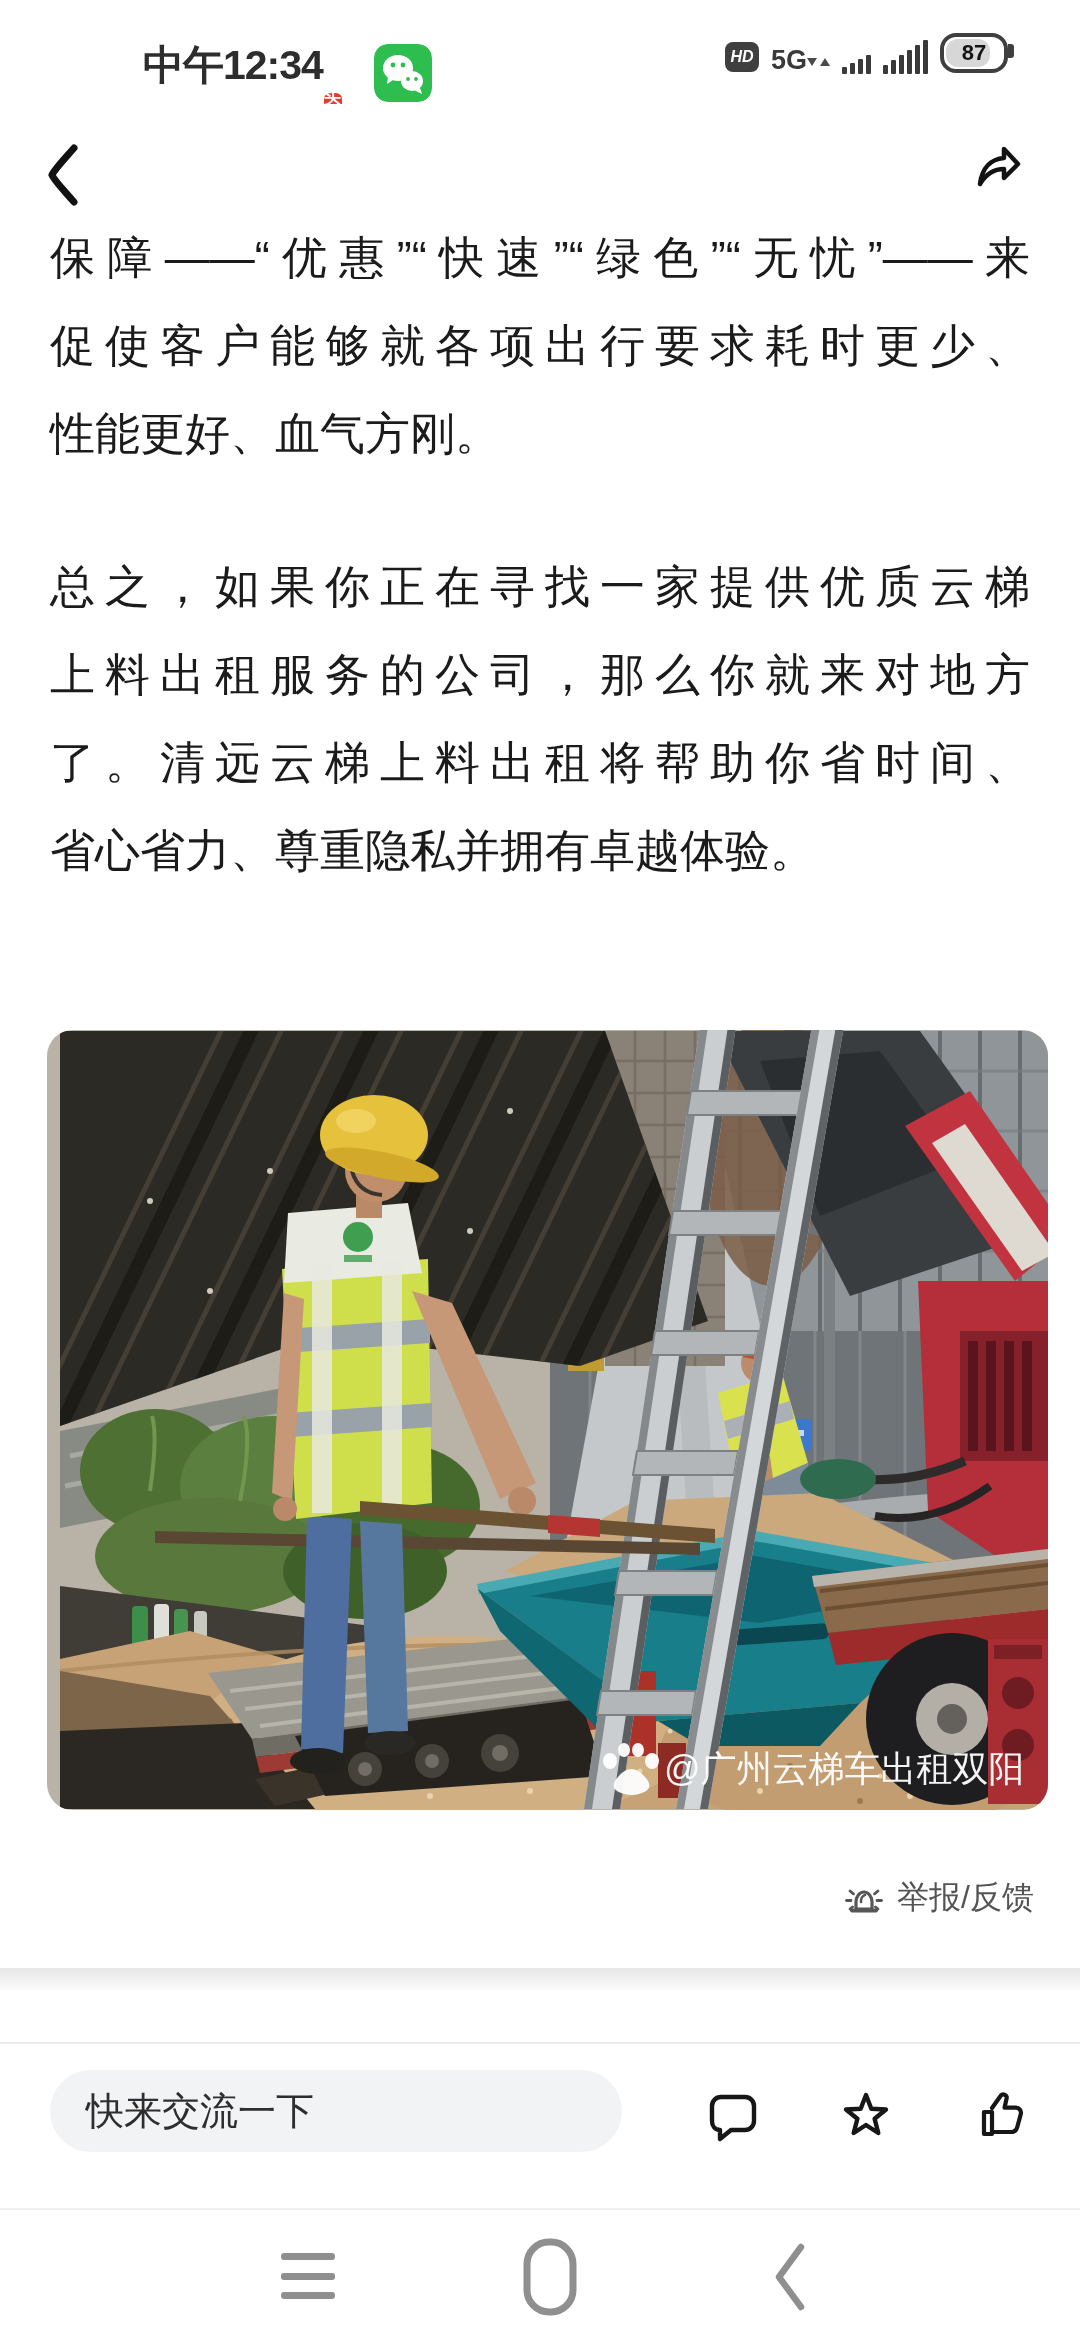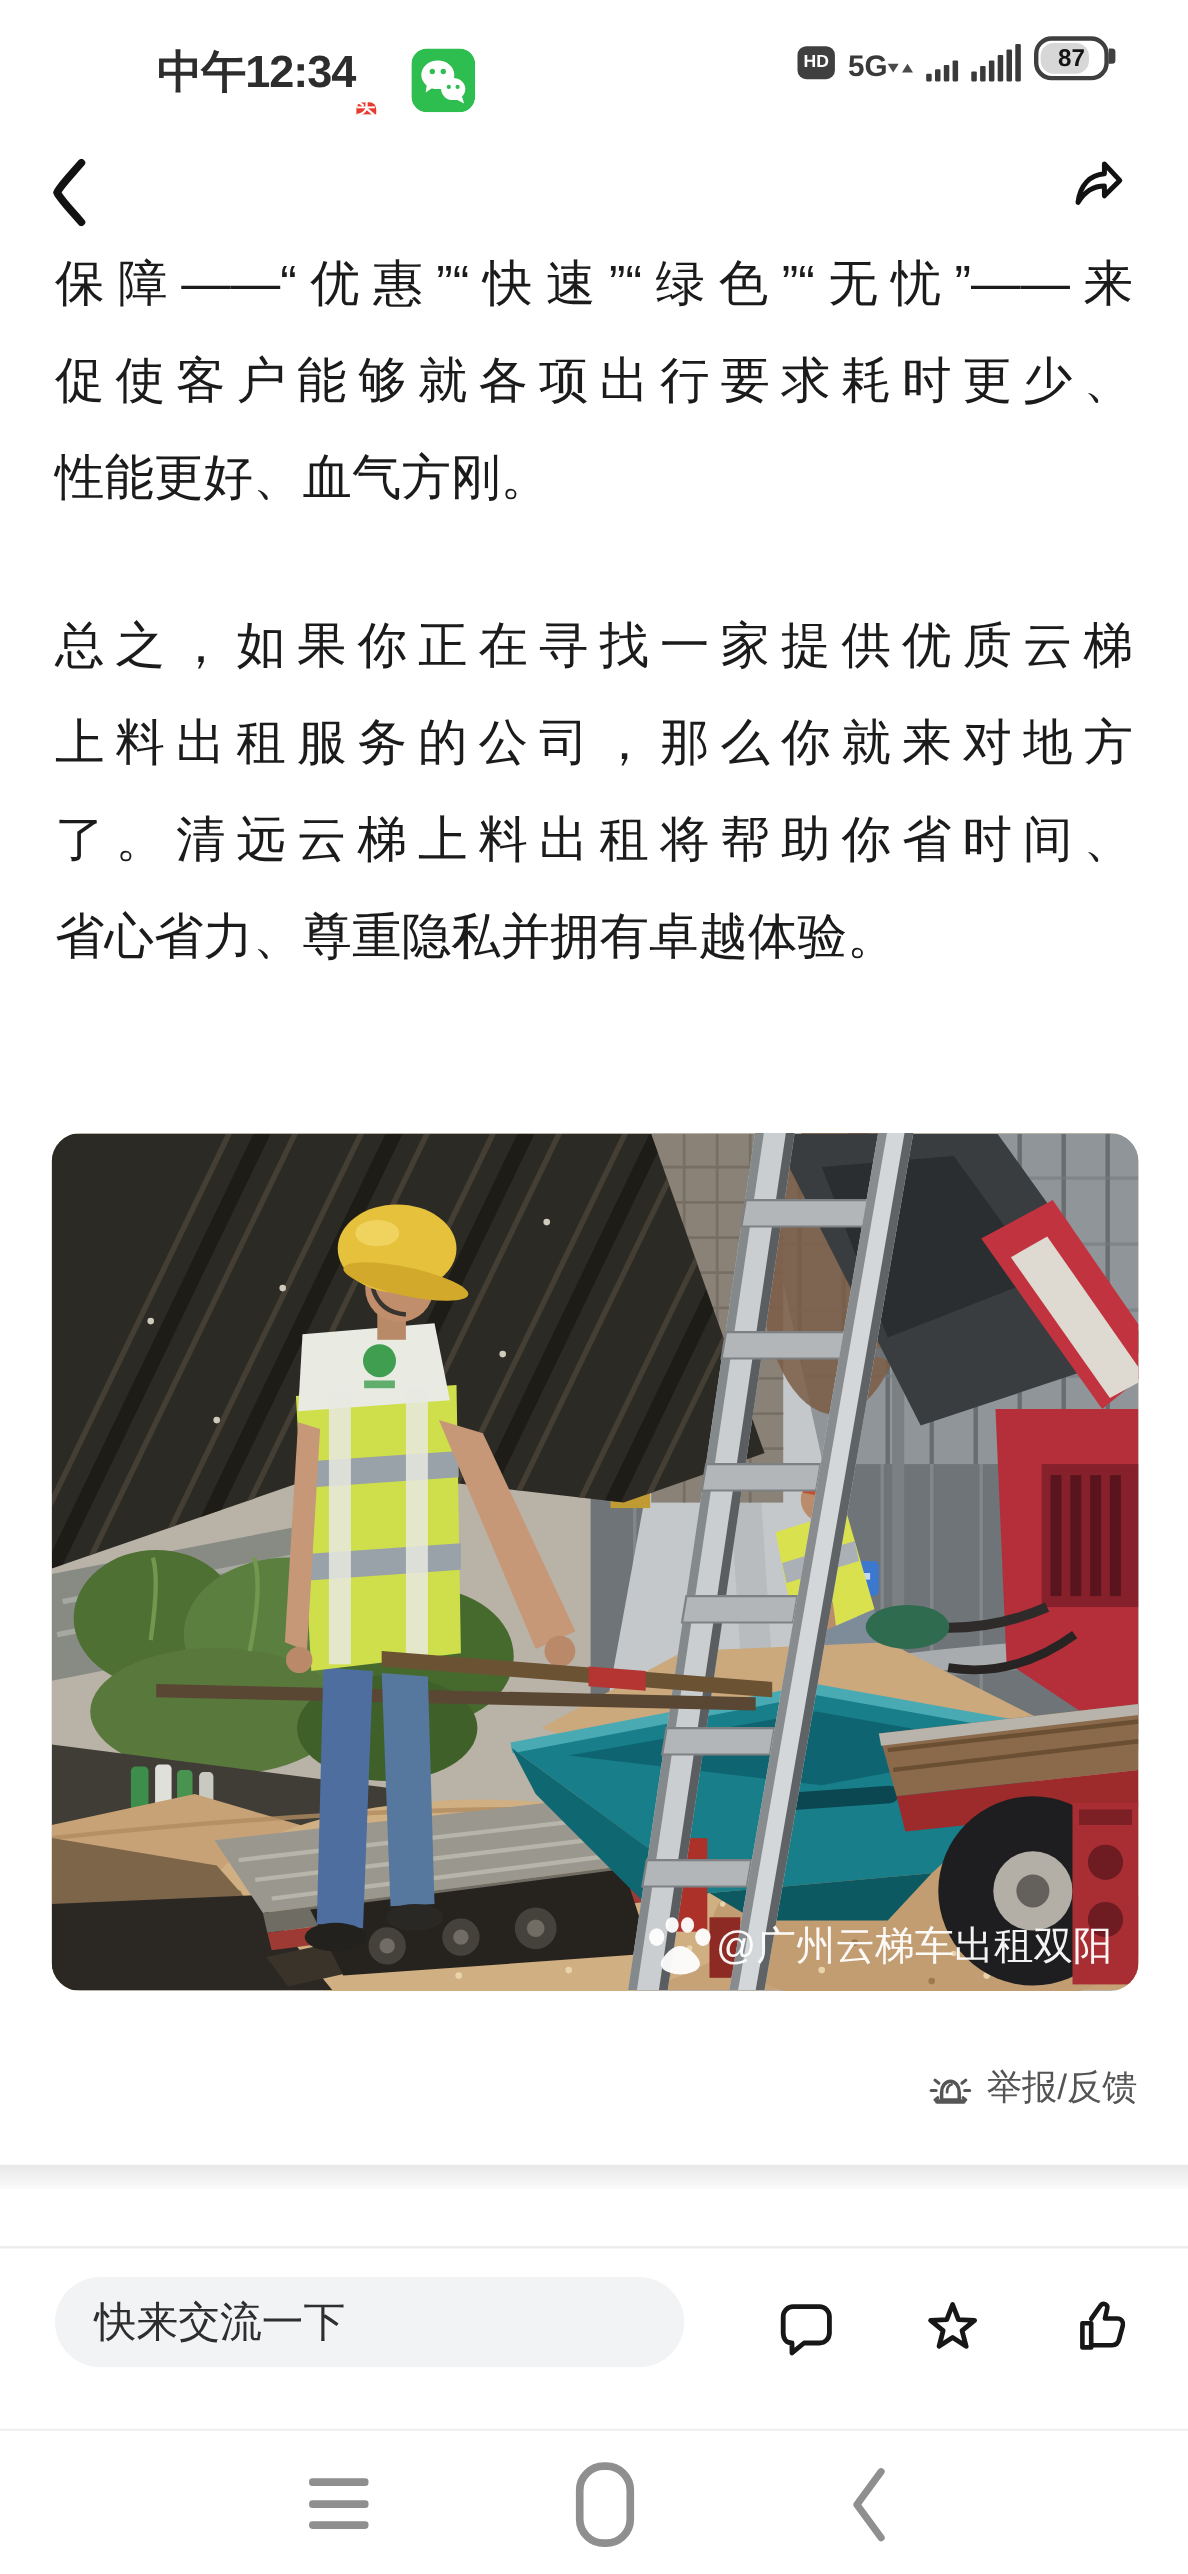--- a/index.html
+++ b/index.html
@@ -6,21 +6,21 @@
   .screen{position:relative;width:1080px;height:2340px;background:#ffffff;overflow:hidden;
           font-family:"Liberation Sans","DejaVu Sans",sans-serif;color:#1a1a1a;}
   
   .status-bar{position:absolute;top:0;left:0;width:1080px;height:104px;}
   .sb-time{position:absolute;left:143px;top:38px;font-size:41px;font-weight:600;color:#2d2d2d;letter-spacing:-1px;}
   .sb-badge{position:absolute;left:324px;top:49px;width:18px;height:31px;border-radius:6px;
             display:flex;align-items:center;justify-content:center;color:#fff;font-size:17px;font-weight:700;margin-top:44px;}
   .sb-wechat{position:absolute;left:374px;top:44px;width:58px;height:58px;border-radius:14px;}
   .sb-right{position:absolute;right:72px;top:34px;height:40px;display:flex;align-items:flex-end;gap:12px;}
   .sb-hd{width:34px;height:30px;border-radius:8px;background:#3f3f3f;color:#fff;font-size:16px;font-weight:700;
-         display:flex;align-items:center;justify-content:center;margin-bottom:2px;}
+         display:flex;align-items:center;justify-content:center;margin-bottom:2px;font-style:italic;}
   .sb-net{display:flex;flex-direction:row;align-items:center;line-height:1;}
   .sb-5g{font-size:27px;font-weight:700;color:#3a3a3a;}
   .sb-arrows{display:flex;gap:3px;margin-top:3px;}
   .tri-up{width:0;height:0;border-left:5px solid transparent;border-right:5px solid transparent;border-bottom:8px solid #4a4a4a;}
   .tri-dn{width:0;height:0;border-left:5px solid transparent;border-right:5px solid transparent;border-top:8px solid #4a4a4a;}
   .bars{display:flex;align-items:flex-end;gap:3px;}
   .bars div{width:5px;background:#3a3a3a;border-radius:1px;}
   .battery{position:relative;width:60px;height:32px;border:4px solid #3f3f3f;border-radius:16px;background:#fff;
            display:flex;align-items:center;justify-content:center;margin-bottom:1px;}
   .battery .fill{position:absolute;left:2px;top:2px;bottom:2px;width:44px;background:#d7d7d7;border-radius:12px;}
@@ -30,21 +30,21 @@
   .nav-bar{position:absolute;top:104px;left:0;width:1080px;height:110px;background:#fff;}
   .nav-back{position:absolute;left:42px;top:40px;width:40px;height:62px;cursor:pointer;}
   .nav-share{position:absolute;left:974px;top:38px;width:48px;height:46px;cursor:pointer;}
   
   .article{position:absolute;left:50px;top:214px;width:980px;}
   .art-line{width:980px;height:88px;line-height:88px;font-size:45px;color:#1b1b1b;
             text-align:justify;text-align-last:justify;white-space:nowrap;}
   .art-line.lastline{text-align-last:left;}
   .art-line.paragap{margin-bottom:65px;}
   
-  .photo-wrap{position:absolute;left:47px;top:1030px;width:988px;height:780px;border-radius:26px;overflow:hidden;background:#b9b2a6;}
+  .photo-wrap{position:absolute;left:47px;top:1030px;width:988px;height:780px;border-radius:26px;overflow:hidden;background:#b9b2a6;padding-left:13px;}
   .photo-wrap svg{display:block;}
   
   .report-row{position:absolute;right:46px;top:1872px;height:52px;display:flex;align-items:center;gap:12px;cursor:pointer;}
   .report-label{font-size:32px;color:#545454;}
   
   .section-band{position:absolute;left:0;top:1968px;width:1080px;height:22px;
                 background:linear-gradient(#e7e7e7,#fbfbfb);}
   .comment-topline{position:absolute;left:0;top:2042px;width:1080px;height:2px;background:#ececec;}
   .thin-line{position:absolute;left:0;top:2208px;width:1080px;height:2px;background:#f0f0f0;}
   

